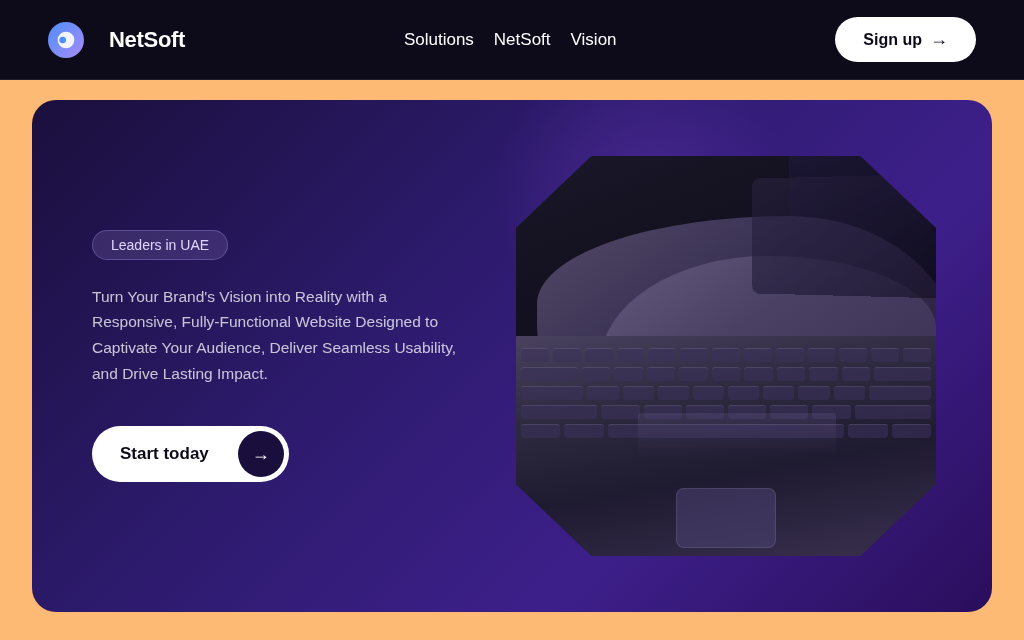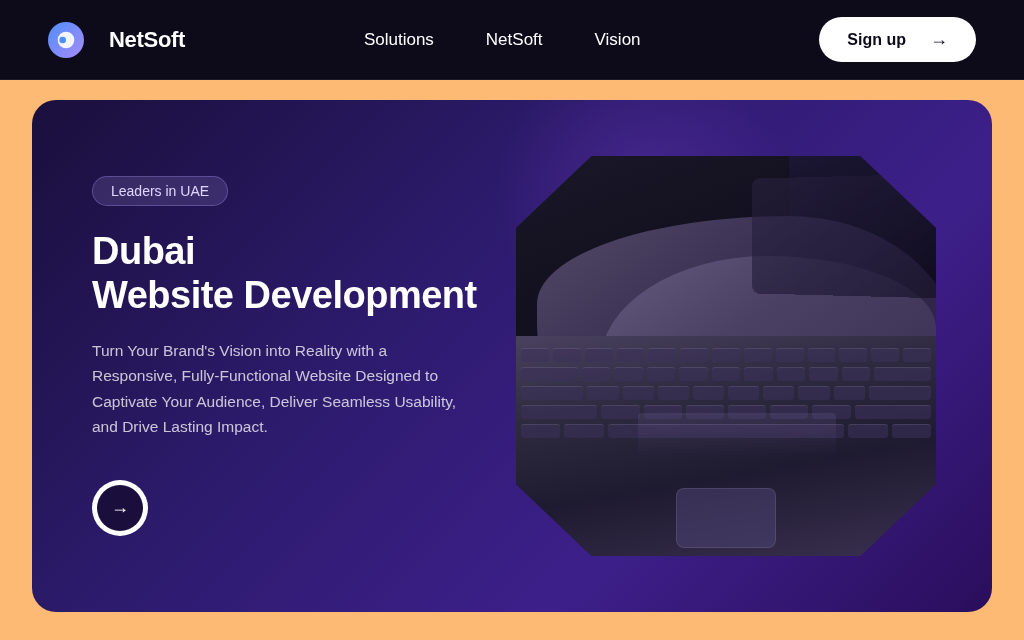--- a/index.html
+++ b/index.html
@@ -54,21 +54,21 @@
       font-size: 22px;
       font-weight: 700;
       color: #ffffff;
       letter-spacing: -0.3px;
       margin-left: 17px;
     }
 
     .nav-links {
       display: flex;
       align-items: flex-end;
-      gap: 52px;
+      gap: 20px;
     }
 
     .nav-link {
       font-size: 17px;
       color: #ffffff;
       text-decoration: none;
       font-weight: 400;
       cursor: pointer;
     }
 
@@ -76,21 +76,21 @@
       background: #ffffff;
       color: #0d0a1a;
       border: none;
       border-radius: 50px;
       padding: 12px 28px;
       font-size: 16px;
       font-weight: 600;
       cursor: pointer;
       display: flex;
       align-items: center;
-      gap: 24px;
+      gap: 8px;
     }
 
     .signup-arrow {
       font-size: 18px;
     }
 
     
     .main-section {
       width: 100%;
       height: calc(640px - 80px);
@@ -363,28 +363,25 @@
     <span class="signup-arrow">→</span>
   </button>
 </nav>
 
 <main class="main-section">
   <div class="hero-card">
 
     <div class="hero-left">
       <div class="badge">Leaders in UAE</div>
 
-      <h1 class="hero-title">
-        <span>Dubai</span><br>
-        <span>Website Development</span>
-      </h1>
 
       <p class="hero-description">Turn Your Brand's Vision into Reality with a Responsive, Fully-Functional Website Designed to Captivate Your Audience, Deliver Seamless Usability, and Drive Lasting Impact.</p>
 
       <button class="start-btn">
+        <span class="start-btn-text">Start today</span>
         <div class="start-btn-arrow">
           <span>→</span>
         </div>
       </button>
     </div>
 
     <div class="hero-right">
       <div class="image-shape">
         <div class="laptop-visual">
 

